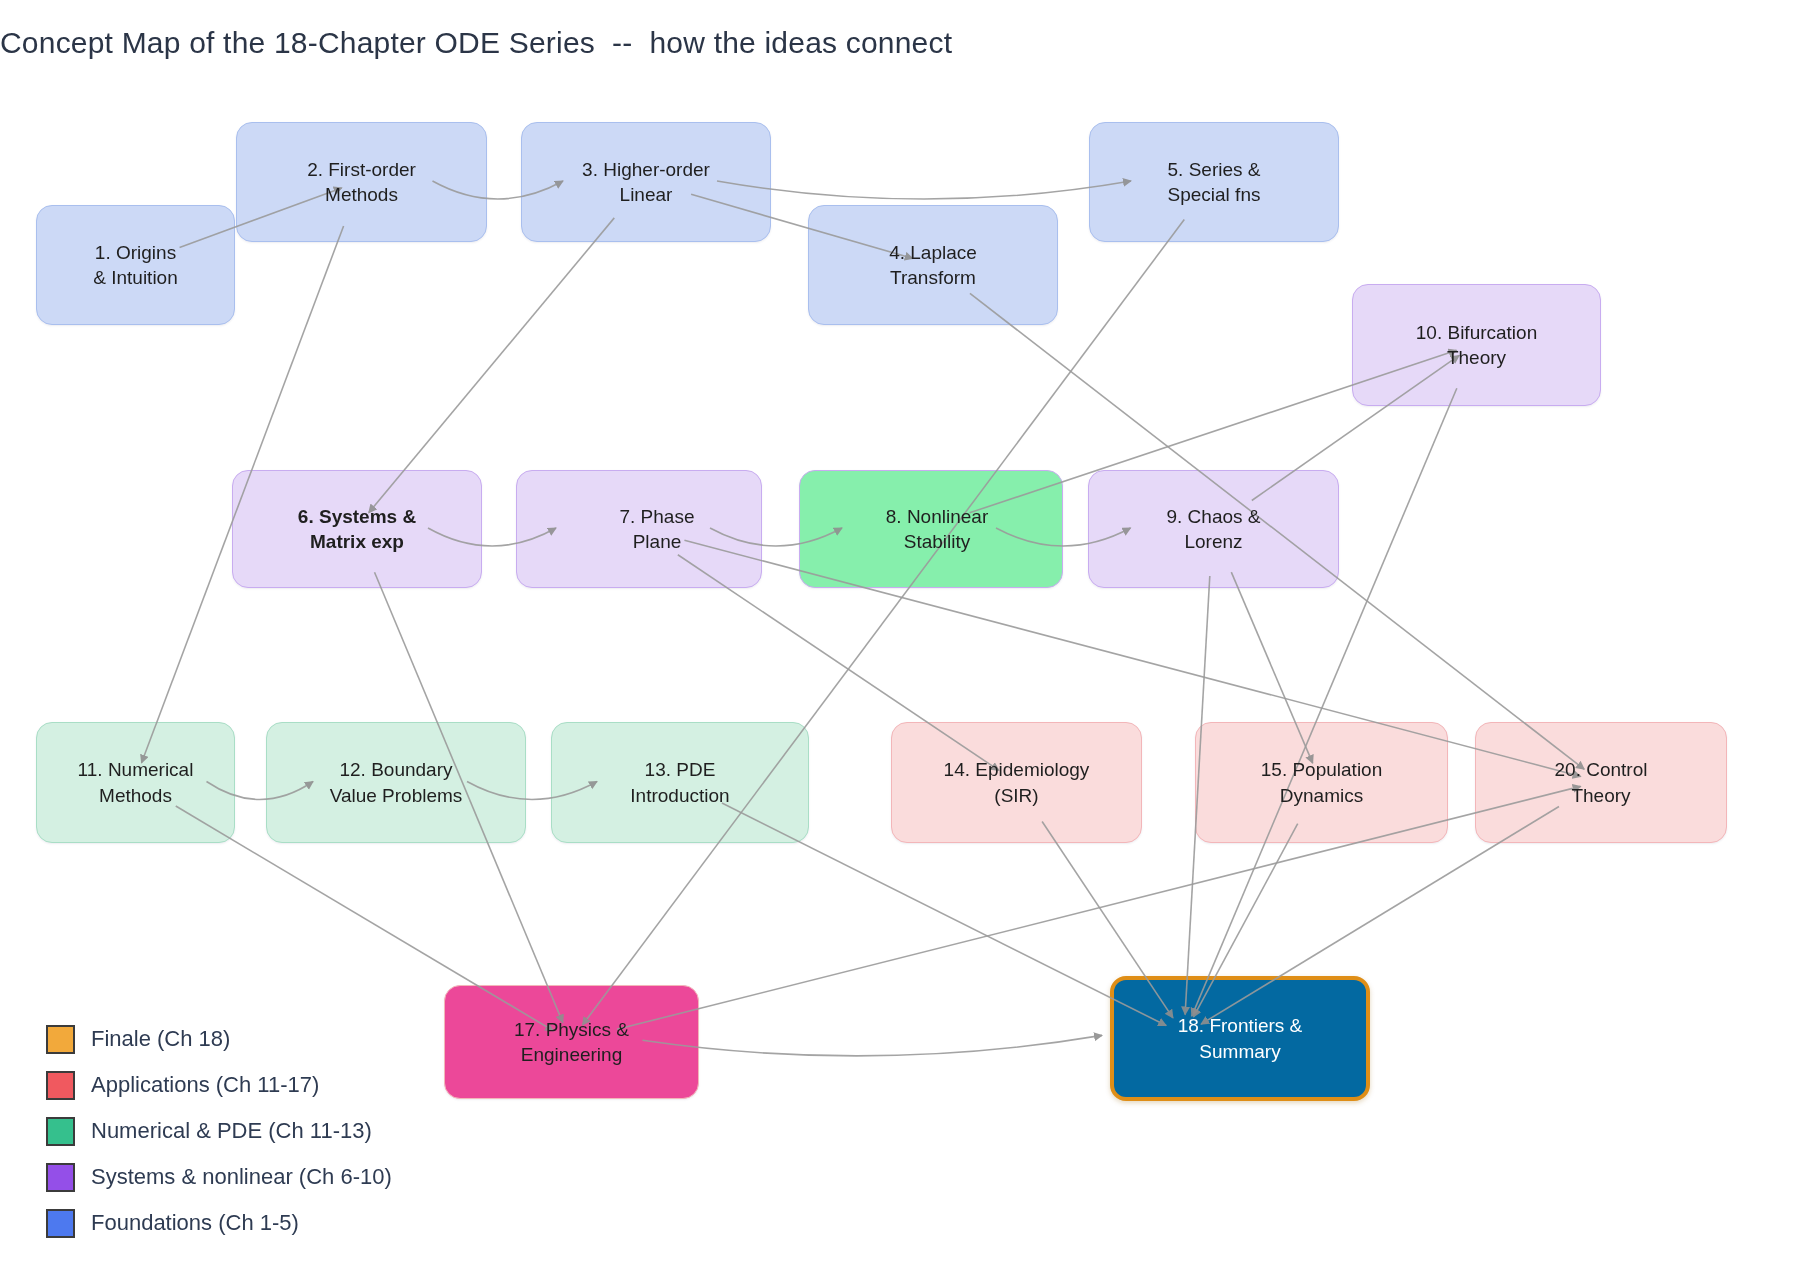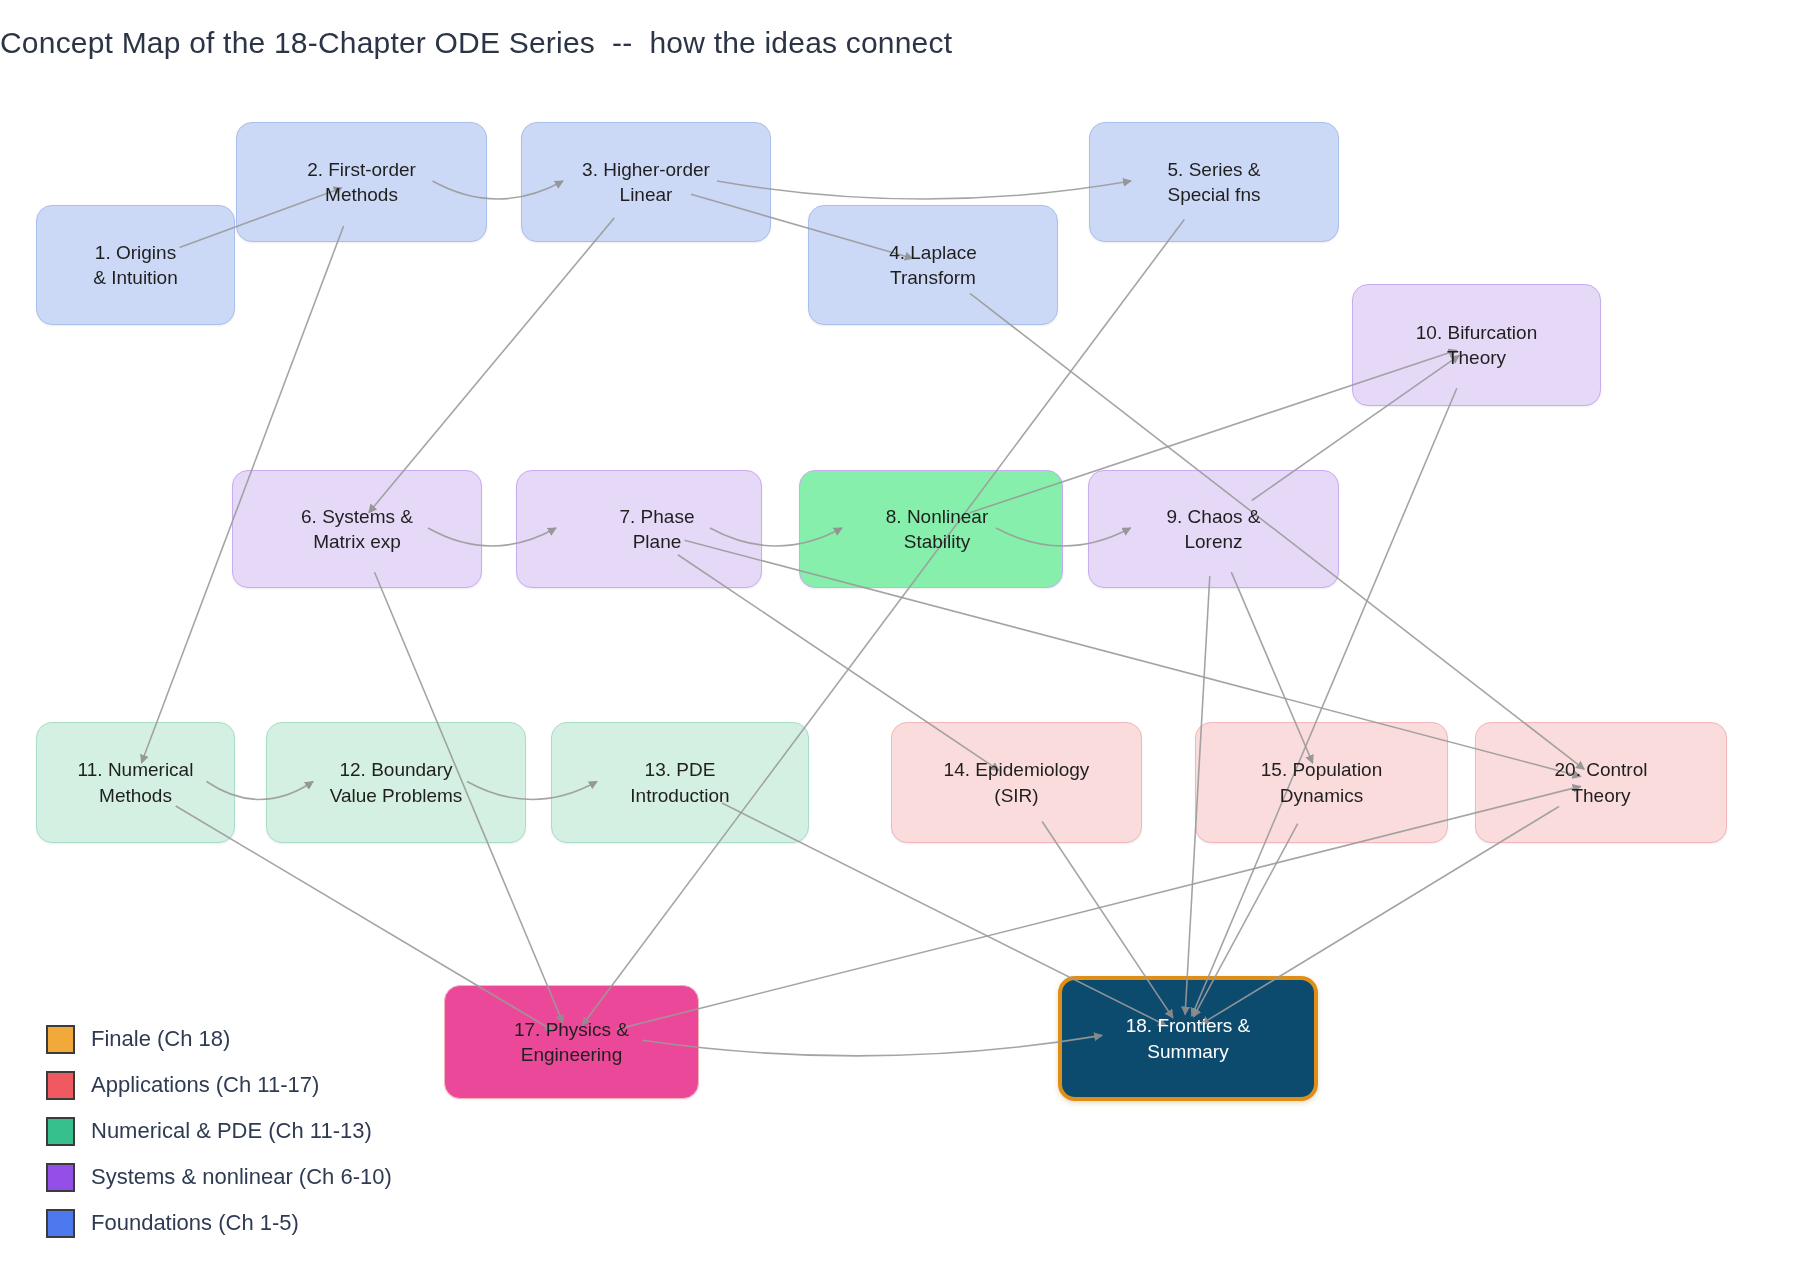--- a/index.html
+++ b/index.html
@@ -40,21 +40,21 @@
       </div>
       <div class="node" style="left: 808px; top: 205px; width: 248px; height: 118px; background: rgb(204, 217, 246); border-color: rgb(169, 191, 238);">
         <span class="lbl" style="color: rgb(31, 31, 31);">4. Laplace
 Transform</span>
       </div>
       <div class="node" style="left: 1089px; top: 122px; width: 248px; height: 118px; background: rgb(204, 217, 246); border-color: rgb(169, 191, 238);">
         <span class="lbl" style="color: rgb(31, 31, 31);">5. Series &amp;
 Special fns</span>
       </div>
       <div class="node" style="left: 232px; top: 470px; width: 248px; height: 116px; background: rgb(230, 217, 248); border-color: rgb(200, 172, 240);">
-        <span class="lbl" style="color: rgb(31, 31, 31);">6. Systems &amp;
+        <span class="lbl" style="color: rgb(31, 31, 31); font-weight: bold;">6. Systems &amp;
 Matrix exp</span>
       </div>
       <div class="node" style="left: 516px; top: 470px; width: 244px; height: 116px; background: rgb(230, 217, 248); border-color: rgb(200, 172, 240);">
         <span class="lbl" style="color: rgb(31, 31, 31); margin-left: 36px;">7. Phase
 Plane</span>
       </div>
       <div class="node" style="left: 799px; top: 470px; width: 250px; height: 116px; background: #86efac; border-color: rgb(200, 172, 240); padding-left: 12px;">
         <span class="lbl" style="color: rgb(31, 31, 31);">8. Nonlinear
 Stability</span>
       </div>
@@ -87,21 +87,21 @@
 Dynamics</span>
       </div>
       <div class="node" style="left: 1475px; top: 722px; width: 250px; height: 119px; background: rgb(250, 220, 220); border-color: rgb(243, 182, 185);">
         <span class="lbl" style="color: rgb(31, 31, 31);">20. Control
 Theory</span>
       </div>
       <div class="node" style="left: 444px; top: 985px; width: 253px; height: 112px; background: #ec4899; border-color: rgb(243, 182, 185);">
         <span class="lbl" style="color: rgb(31, 31, 31);">17. Physics &amp;
 Engineering</span>
       </div>
-      <div class="node finale" style="left: 1058px; top: 976px; width: 252px; height: 117px; background: #0c4a6e; border-color: rgb(223, 142, 23); border-radius: 17px;">
+      <div class="node finale" style="left: 1110px; top: 976px; width: 252px; height: 117px; background: #0369a1; border-color: rgb(223, 142, 23);">
         <span class="lbl" style="color: rgb(255, 255, 255);">18. Frontiers &amp;
 Summary</span>
       </div>
     </div>
   <svg id="edge-layer" width="1818" height="1282" viewBox="0 0 1818 1282">
       <defs>
         <marker id="arrow" markerWidth="10" markerHeight="10" refX="8" refY="4.5" orient="auto" markerUnits="userSpaceOnUse">
           <path d="M0,0 L9,4.5 L0,9 z" fill="#8f8f8f"></path>
         </marker>
       </defs>

